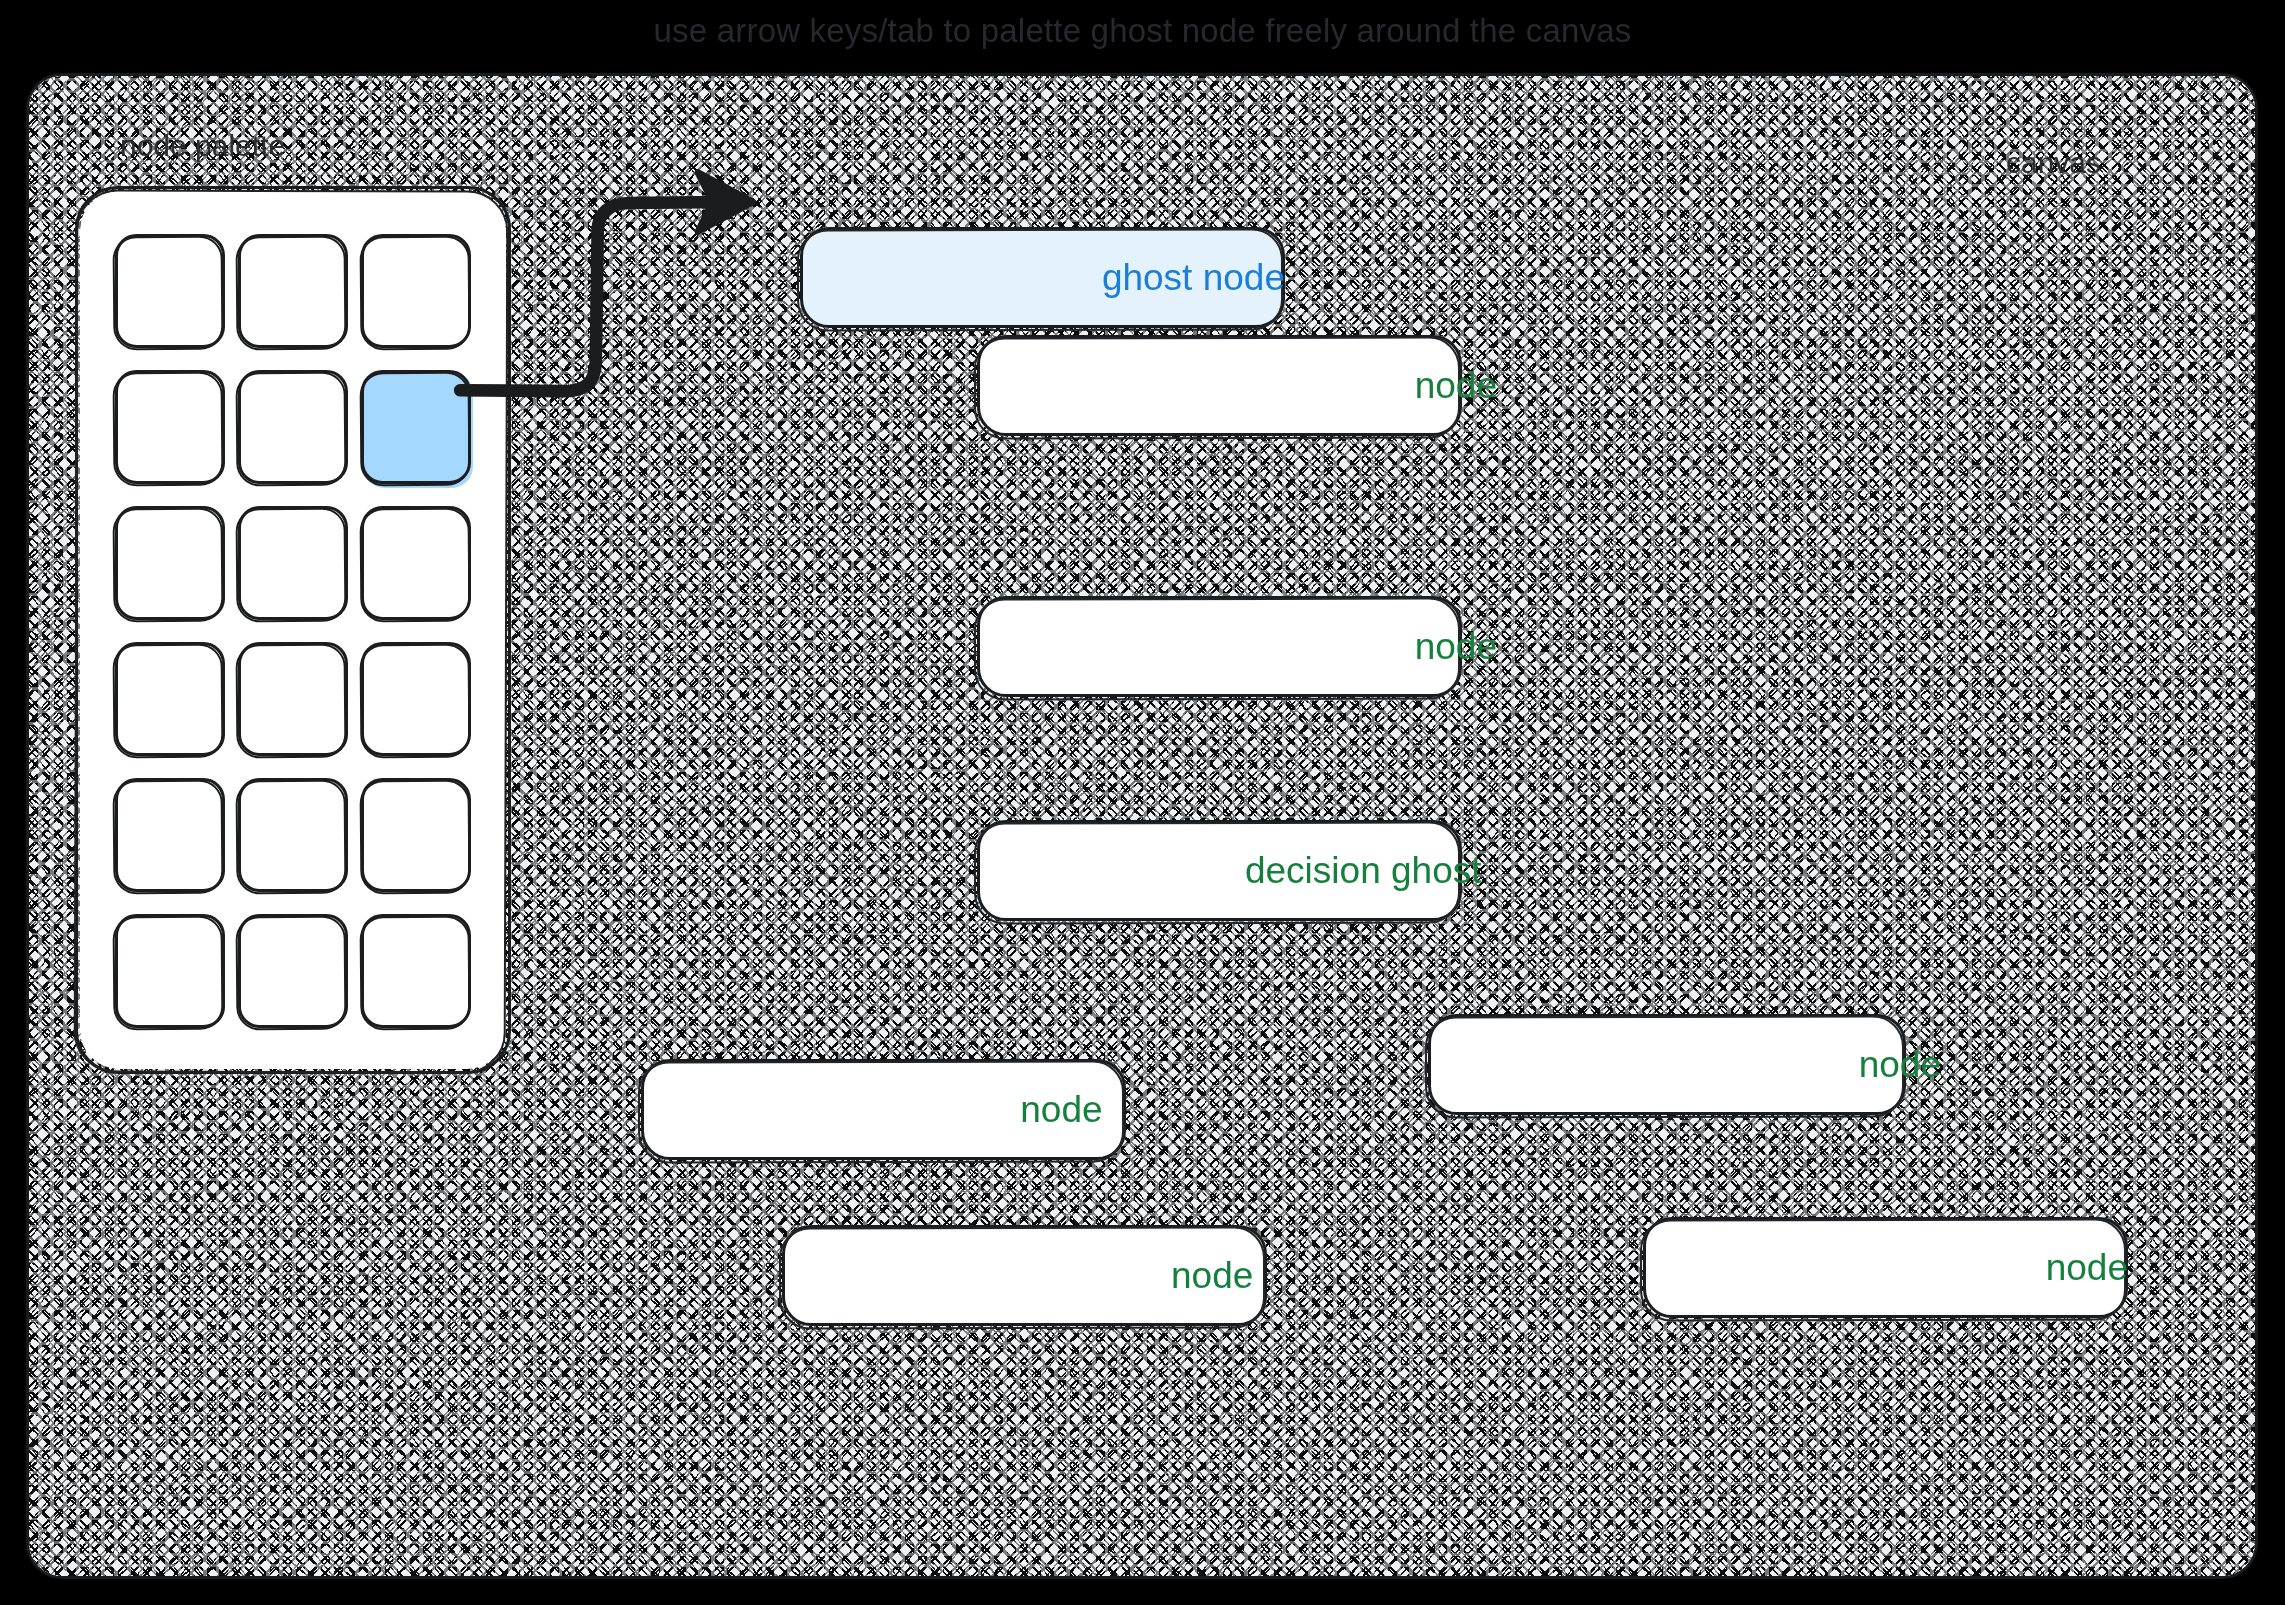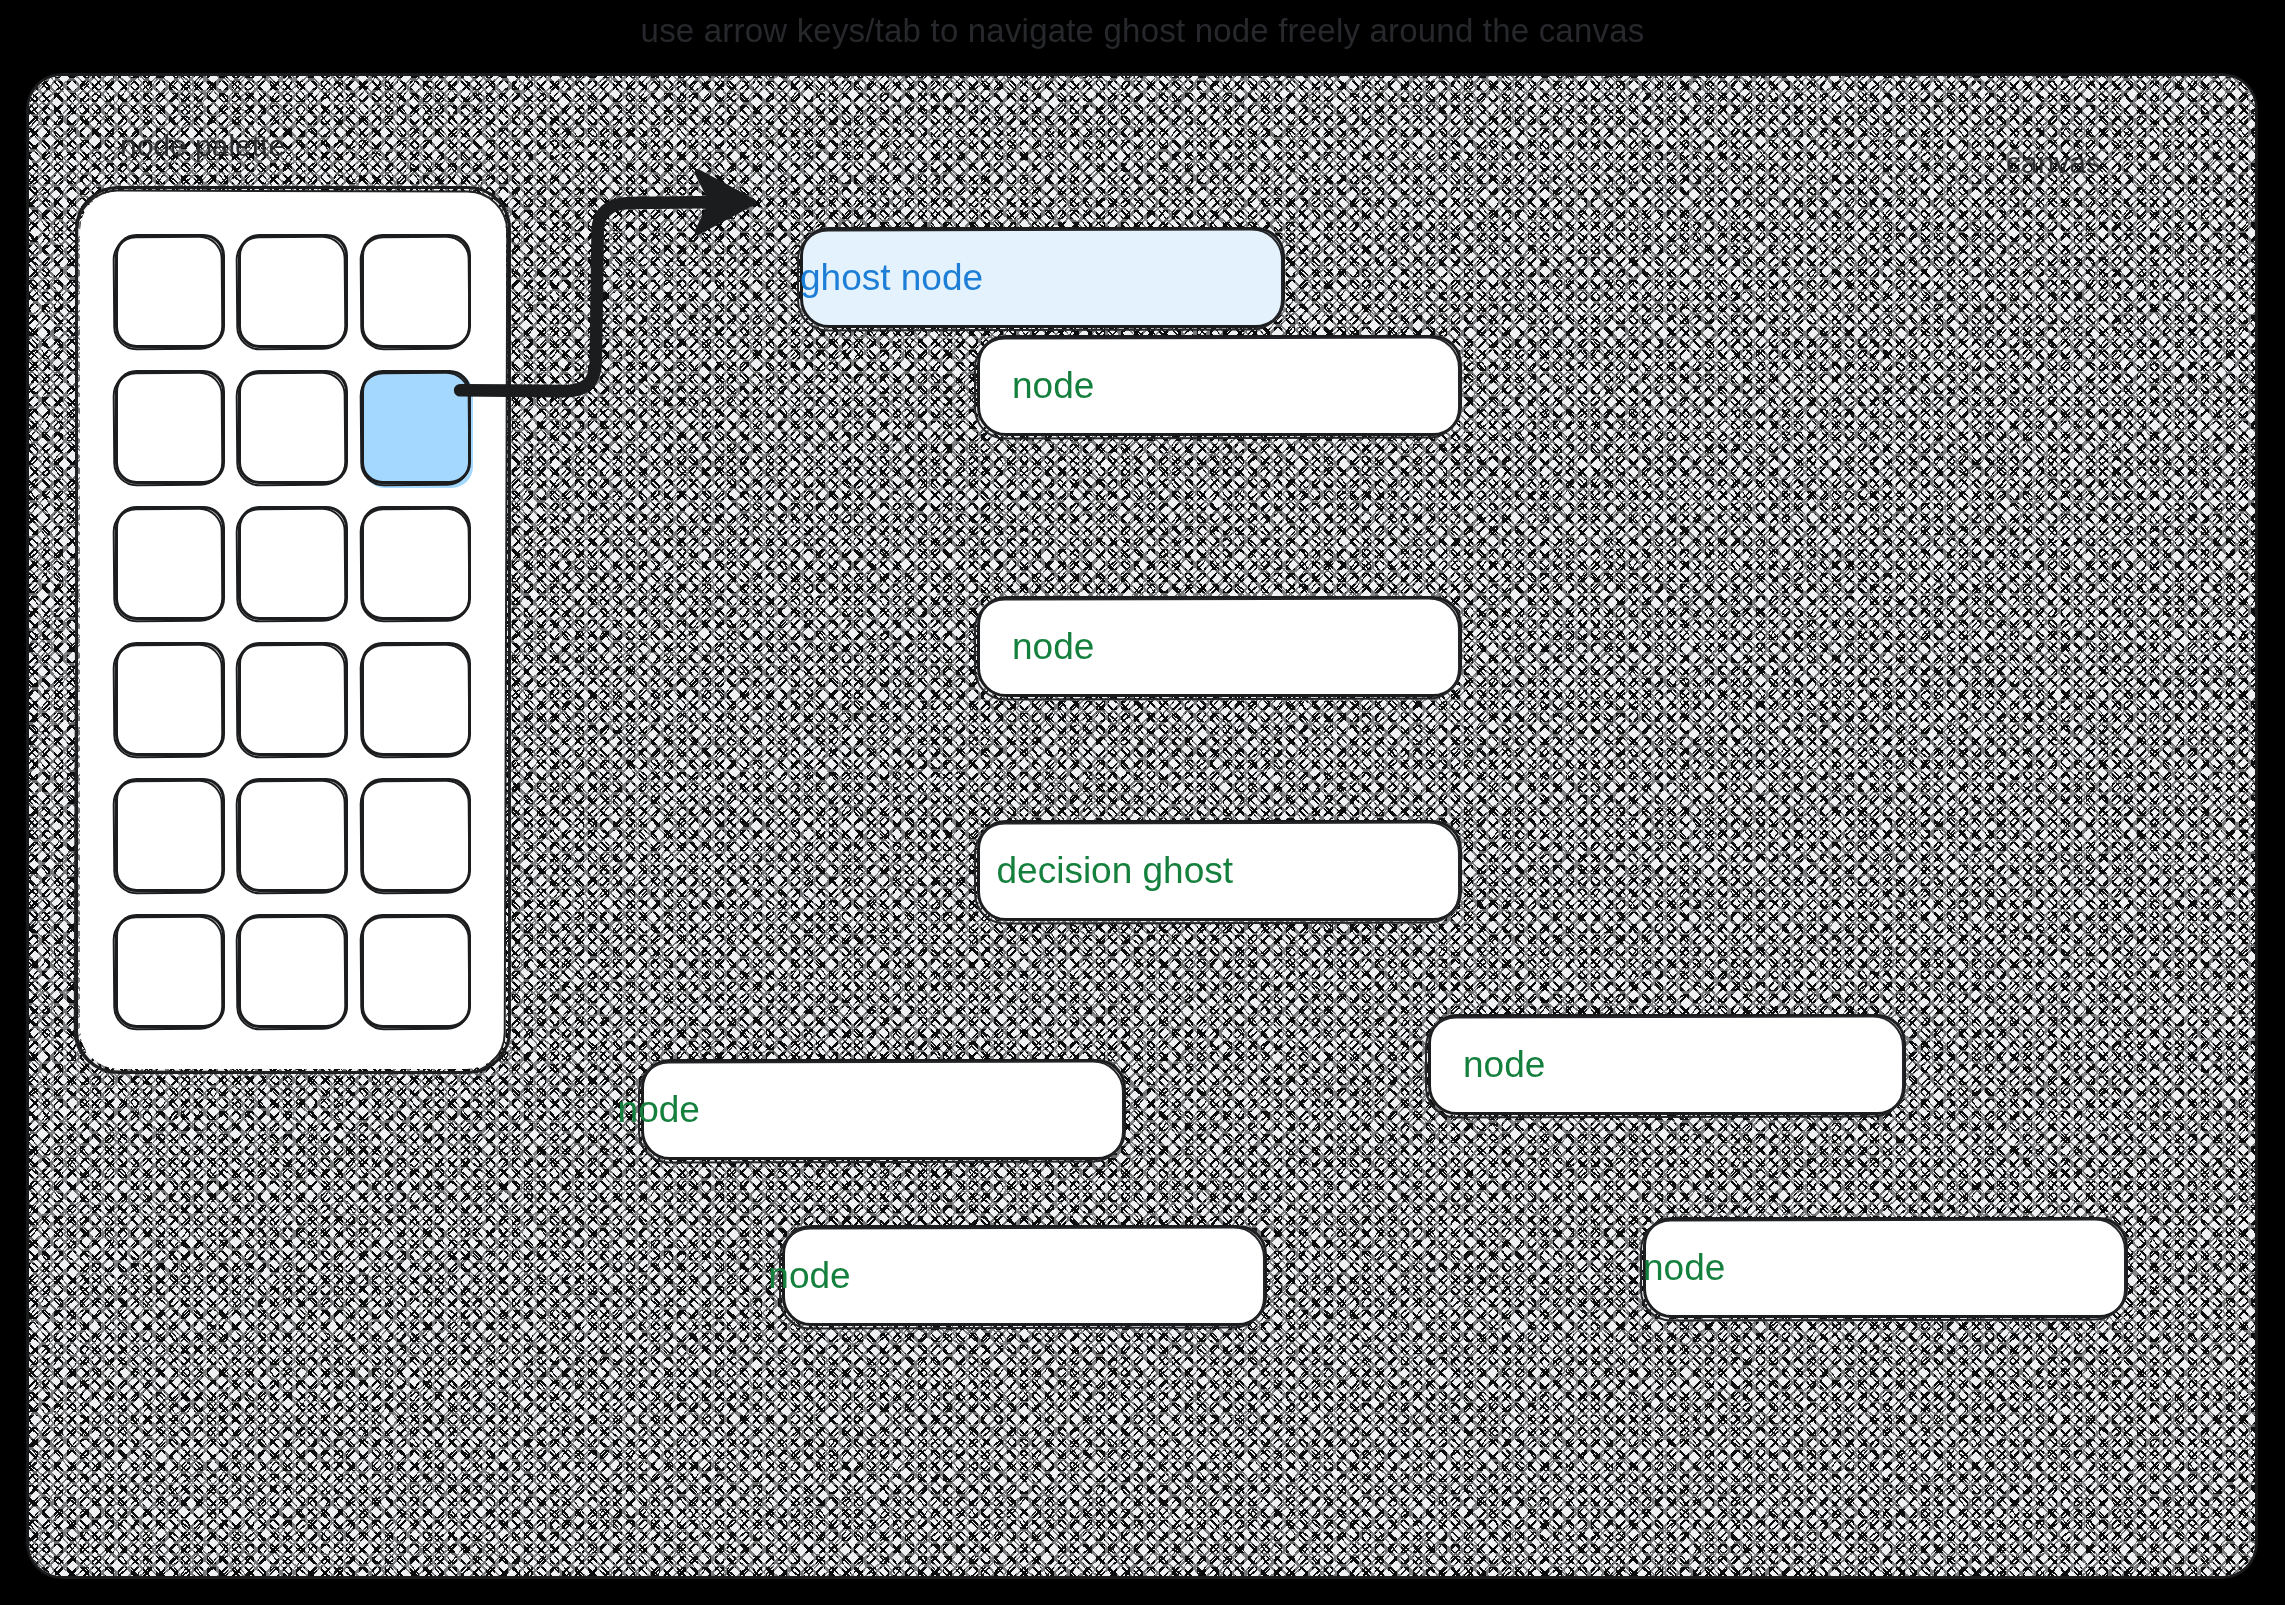--- a/index.html
+++ b/index.html
@@ -83,21 +83,21 @@
     position:absolute;left:5.9px;top:9.8px;right:2px;bottom:3.9px;
     background:#a5d8ff;border-radius:21.5px;
   }
 
   
   #connector{position:absolute;left:0;top:0;width:2226px;height:1500px;z-index:7;pointer-events:none;}
 
   
   .node{
     position:absolute;background:#fff;border-radius:29px;z-index:5;
-    display:flex;align-items:center;justify-content:flex-start;
+    display:flex;align-items:center;justify-content:flex-end;
   }
   .node .edge{
     position:absolute;left:0;top:0;right:0;bottom:0;
     border:3.3px solid #1b1c1e;border-radius:29px;
   }
   .node .edge2{
     position:absolute;left:-2.9px;top:2px;right:2px;bottom:-2.9px;
     border:2.5px solid #232427;border-radius:31px;transform:rotate(-.12deg);
   }
   .node .txt{
@@ -105,21 +105,21 @@
     font-family:"Liberation Sans",sans-serif;white-space:nowrap;
   }
   .node.ghost{background:#e3f2fd;}
   .node.ghost .txt{color:#1c7ed6;}
 </style>
 </head>
 <body>
 
 <div id="root">
 
-  <div id="hint">use arrow keys/tab to navigate ghost node freely around the canvas</div>
+  <div id="hint">use arrow keys/tab to palette ghost node freely around the canvas</div>
 
   <div id="canvas">
     <div id="hatch"></div>
   </div>
 
   <div class="region-label" id="label-palette">node palette</div>
   <div class="region-label" id="label-canvas">canvas</div>
 
   <div id="palette">
     <div id="palette-border"></div>

